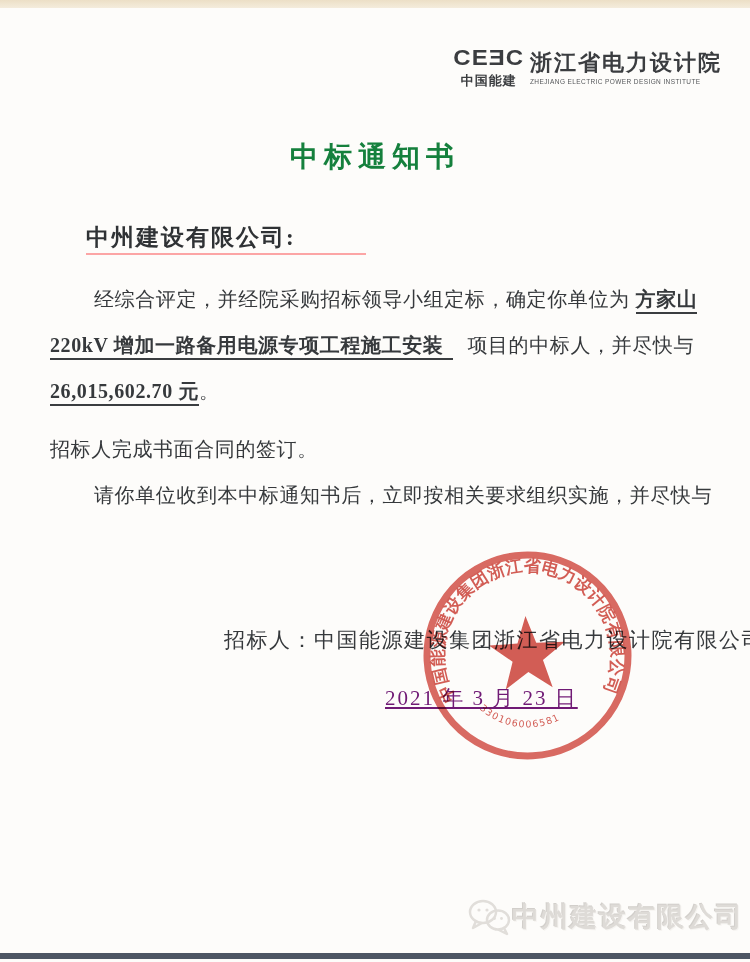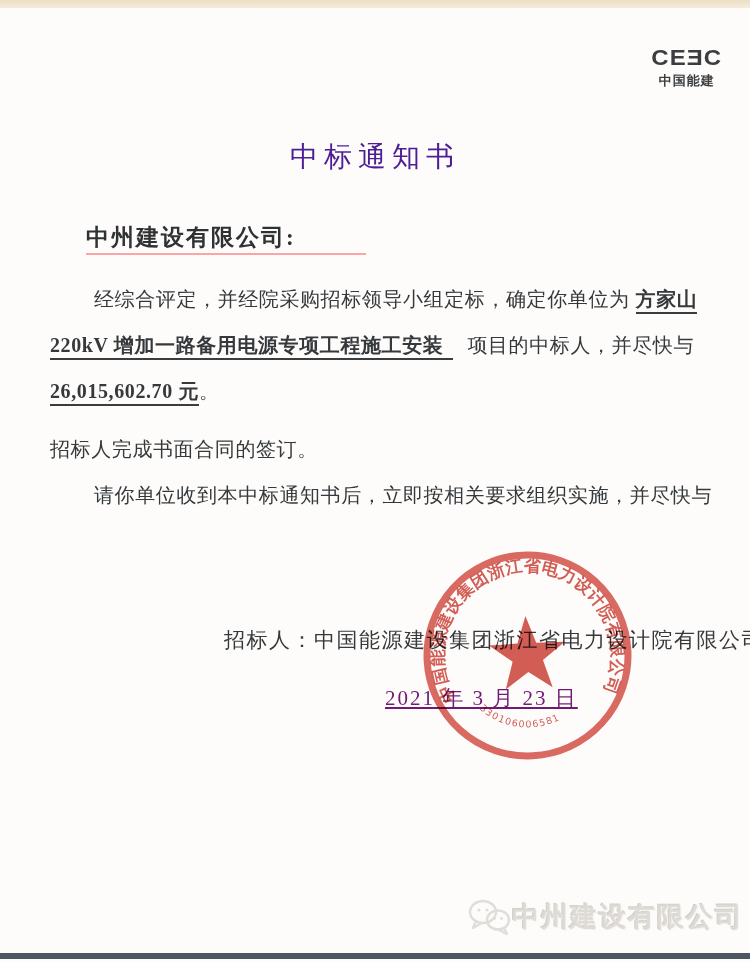--- a/index.html
+++ b/index.html
@@ -69,23 +69,23 @@
     white-space: nowrap;
   }
 
   
   .doc-title {
     position: absolute;
     top: 138px; left: 0;
     width: 100%;
     text-align: center;
     font-size: 28px;
-    font-weight: normal;
+    font-weight: bold;
     letter-spacing: 6px;
-    color: #4c1d95;
+    color: #15803d;
   }
   .addressee {
     position: absolute;
     top: 222px; left: 70px;
     font-size: 23px;
     font-weight: bold;
     color: #2f3235;
     letter-spacing: 2px;
   }
   .addressee .u-pad {
@@ -164,20 +164,24 @@
 <body>
 
 <div class="photo">
 
   <div class="top-strip"></div>
 
   <div class="letterhead">
     <div class="logo-block">
       <div class="logo-acronym">CEƎC</div>
       <div class="logo-cn">中国能建</div>
+    </div>
+    <div class="org-block">
+      <div class="org-cn">浙江省电力设计院</div>
+      <div class="org-en">ZHEJIANG ELECTRIC POWER DESIGN INSTITUTE</div>
     </div>
   </div>
 
   <div class="doc-title">中标通知书</div>
 
   <div class="addressee">
     <span class="u-pad">中州建设有限公司:</span>
   </div>
 
   <div class="para para-1">

